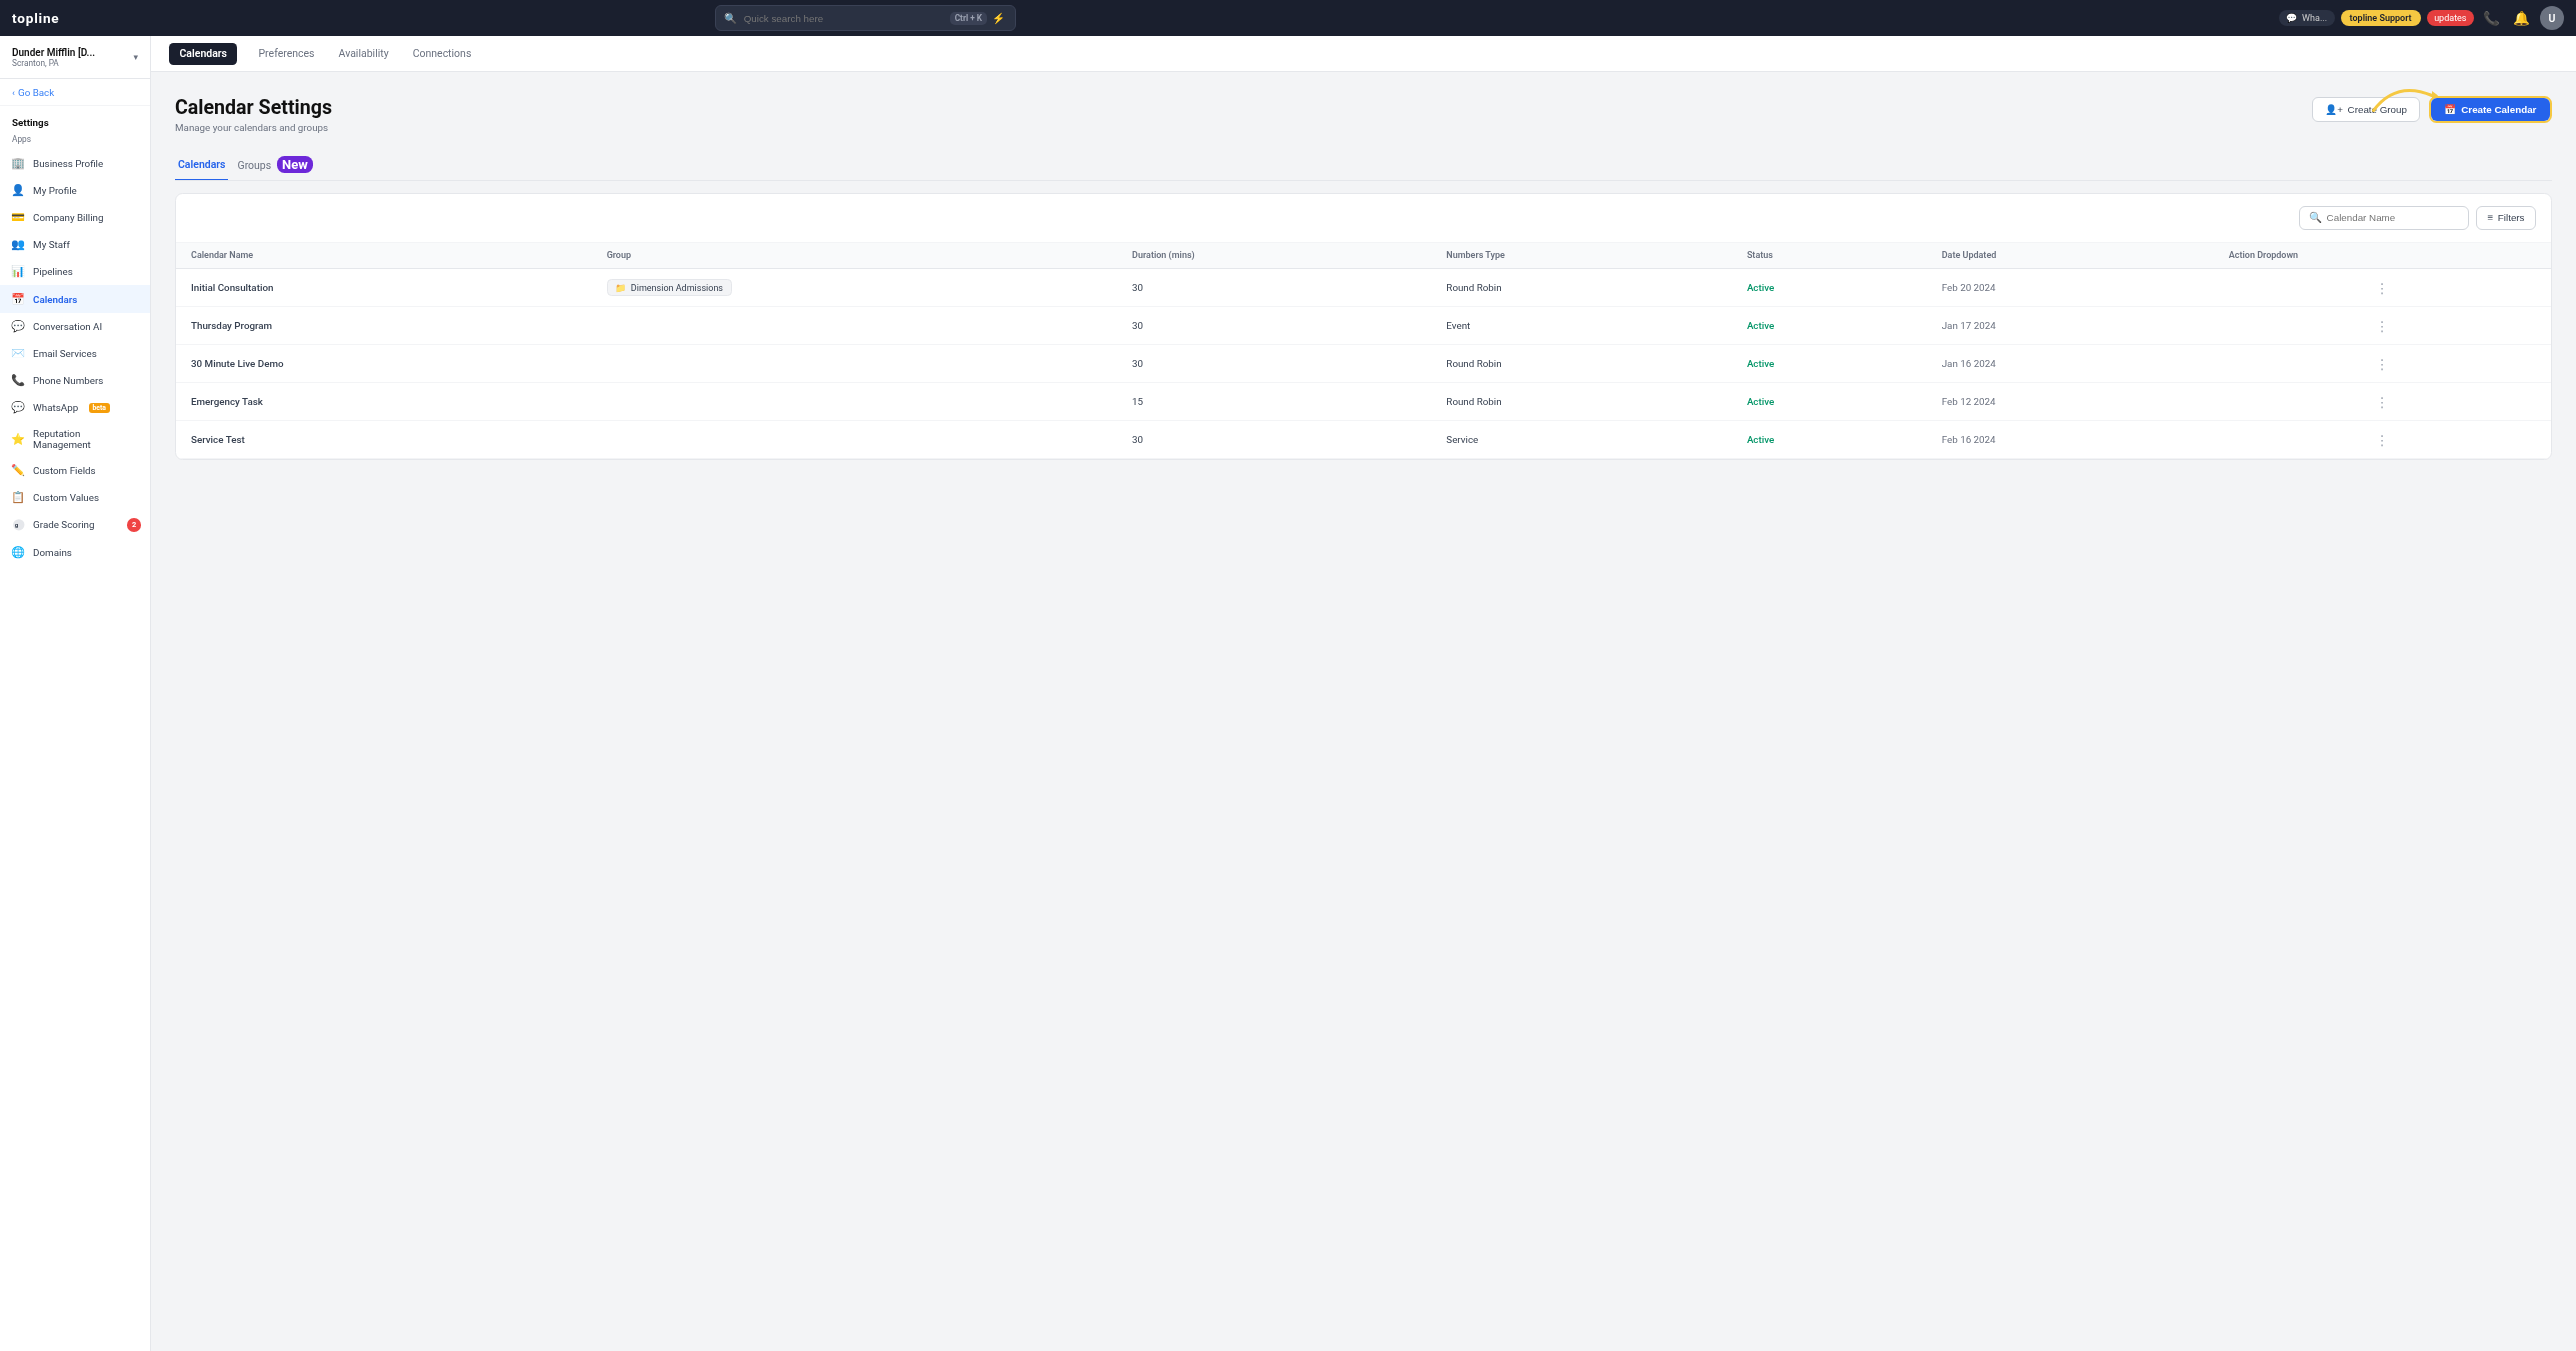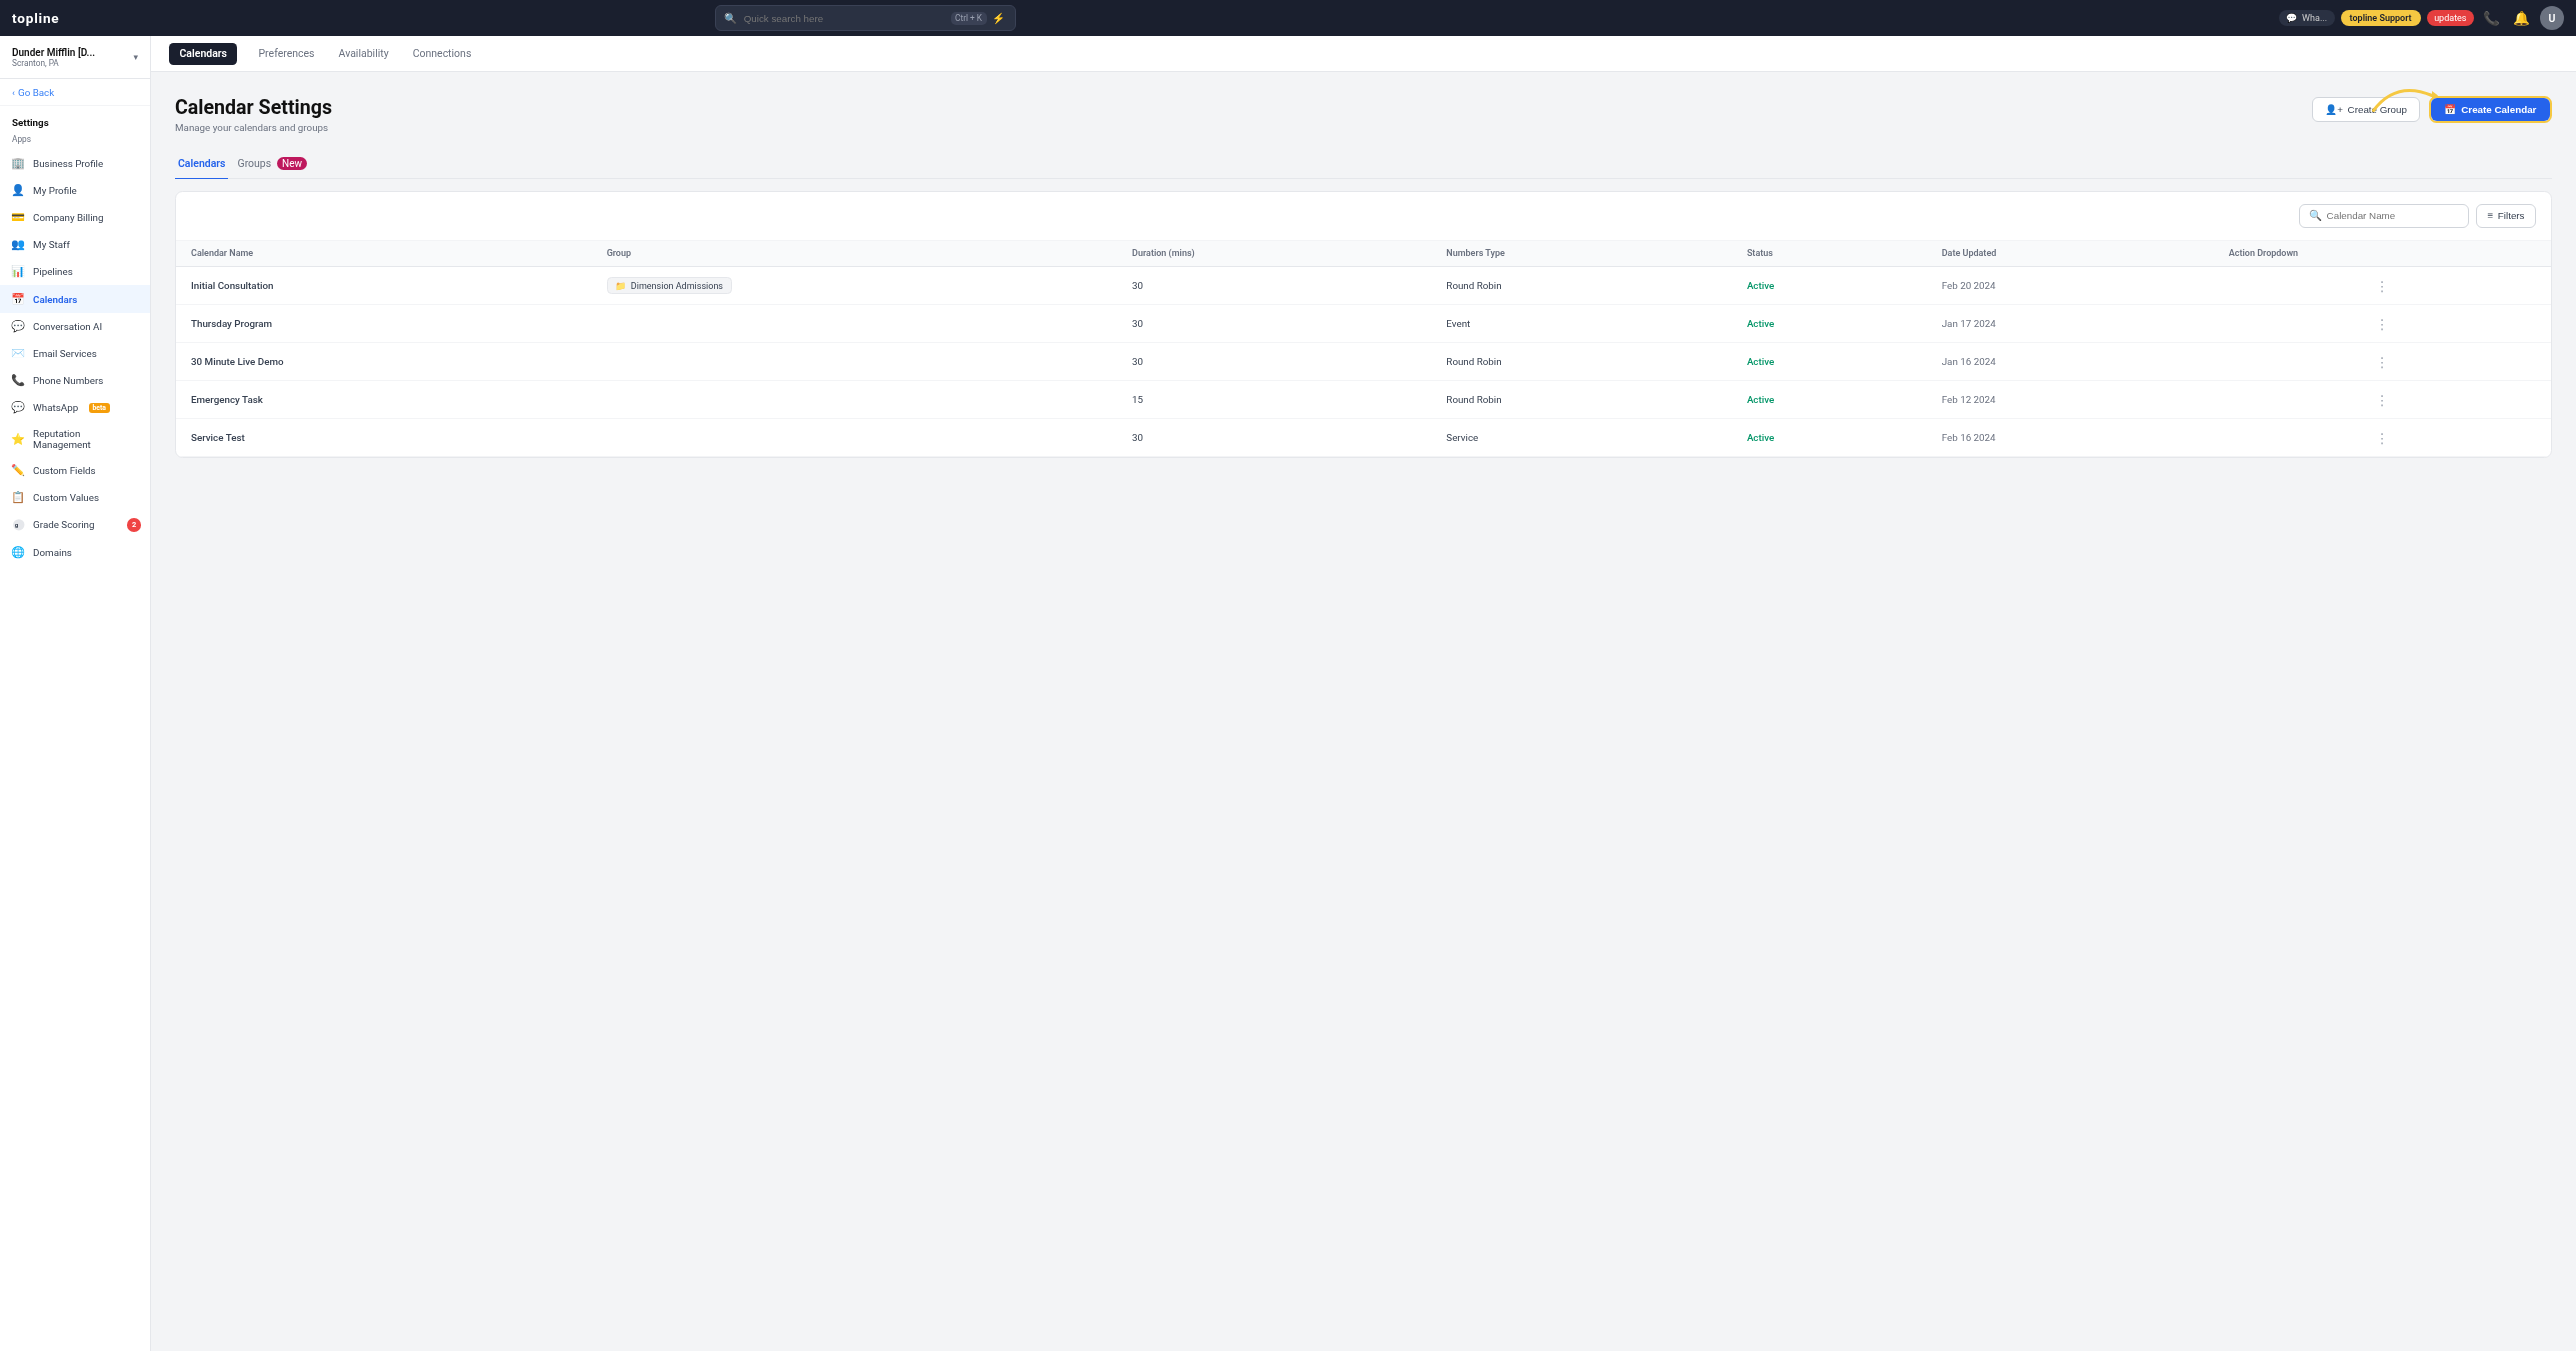--- a/index.html
+++ b/index.html
@@ -45,20 +45,21 @@
       color: #9aa0b0;
       font-size: 9.8px;
       flex: 1;
     }
     .topnav-search .kbd {
       background: #3a4155;
       border-radius: 5px;
       padding: 1.5px 4.5px;
       font-size: 8.3px;
       color: #9aa0b0;
+      font-weight: bold;
     }
     .topnav-right {
       display: flex;
       align-items: center;
       gap: 6px;
       margin-left: auto;
     }
     .topnav-chip {
       background: #2a3142;
       border-radius: 15px;
@@ -325,26 +326,26 @@
       padding: 6px 3px 7.5px;
       border-bottom: 1.5px solid transparent;
       margin-bottom: -0.8px;
     }
     .tab.active {
       color: #2563eb;
       border-bottom: 1.5px solid #2563eb;
       font-weight: 600;
     }
     .tab-badge-new {
-      background: #be185d;
+      background: #6d28d9;
       color: #fff;
       border-radius: 7.5px;
       padding: 0.8px 5.3px;
-      font-size: 10px;
-      font-weight: 400;
+      font-size: 13px;
+      font-weight: 700;
       margin-left: 3px;
     }
 
     
     .table-card {
       background: #fff;
       border-radius: 7.5px;
       border: 0.8px solid #e5e7eb;
       overflow: hidden;
     }

